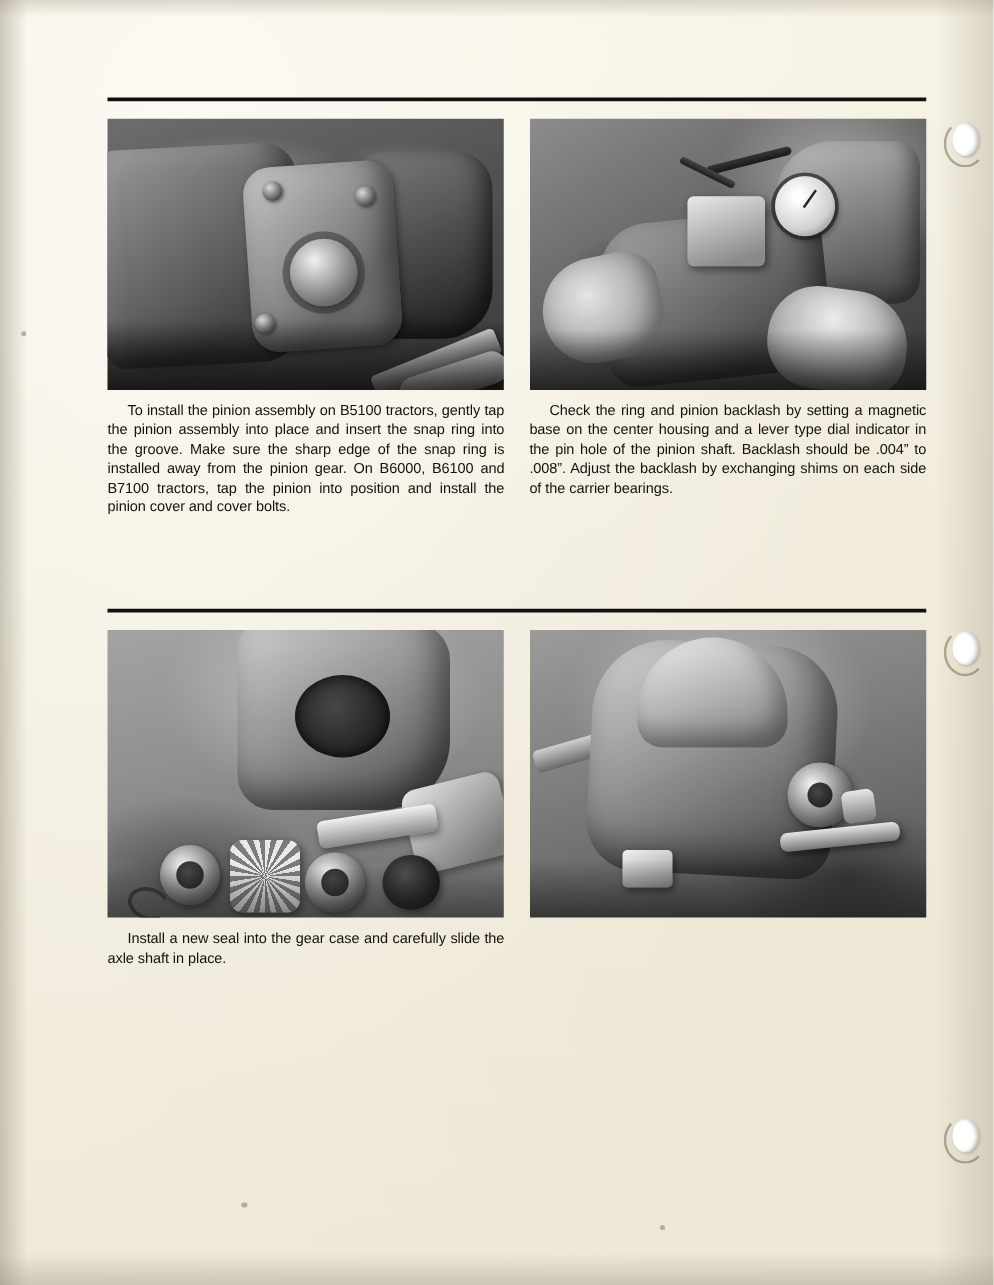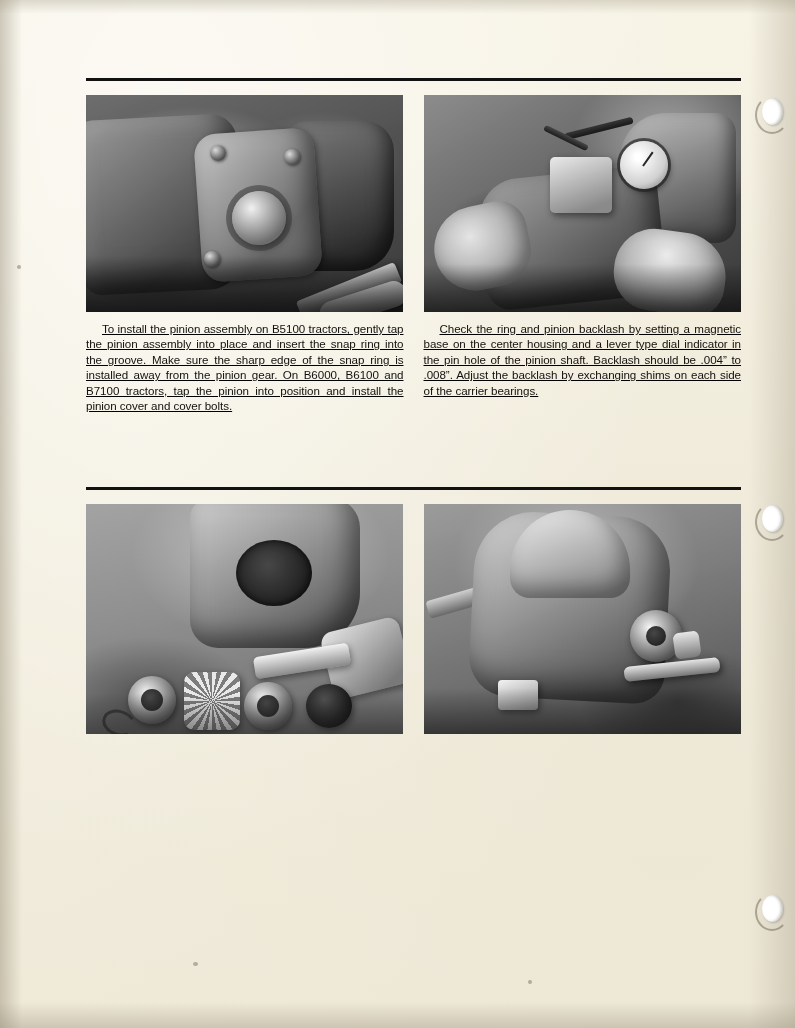--- a/index.html
+++ b/index.html
@@ -94,21 +94,20 @@
     width: 655px;
   }
   .rule.second { margin-top: 0; }
 
   .block {
     display: flex;
     gap: 20px;
   }
   .col {
     width: 374px;
-    text-decoration: underline;
   }
 
   .photo {
     width: 317px;
     position: relative;
     overflow: hidden;
     background: #8d8d88;
     border: 0;
     filter: contrast(1.05) grayscale(1);
   }
@@ -550,20 +549,21 @@
           <div class="gearcase-bore"></div>
           <div class="yoke"></div>
           <div class="shaft"></div>
           <div class="bearing b1"></div>
           <div class="gear"></div>
           <div class="bearing b2"></div>
           <div class="seal"></div>
           <div class="snapring"></div>
           <div class="dark-lower"></div>
         </div>
+        <div class="caption"><span class="indent"></span><span>Install a new seal into the gear case and carefully slide the axle shaft in place.</span></div>
       </div>
 
       <div class="col">
         <div class="photo p4">
           <div class="bg"></div>
           <div class="axle"></div>
           <div class="body"></div>
           <div class="dome"></div>
           <div class="hub"></div>
           <div class="tool-bar"></div>

